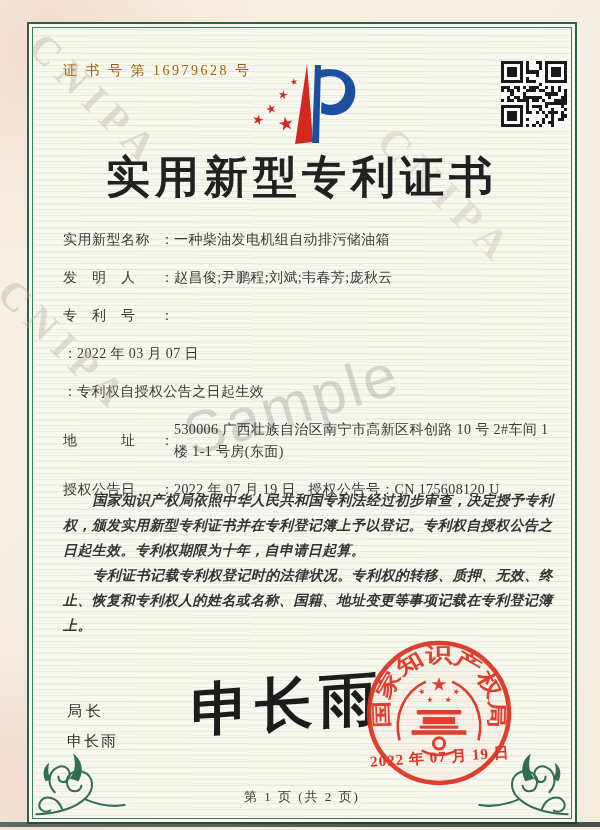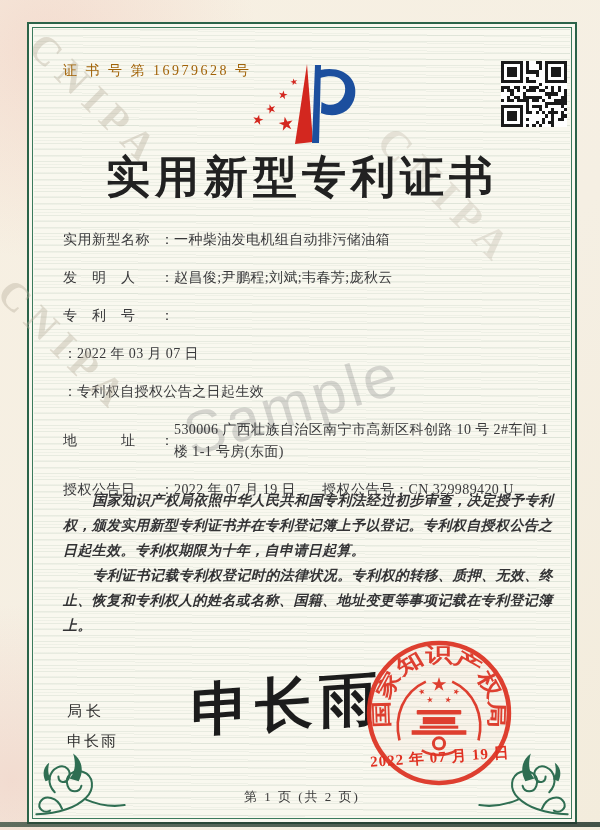--- a/index.html
+++ b/index.html
@@ -41,21 +41,21 @@
   .qr{position:absolute;left:472px;top:37px;width:66px;height:66px;z-index:2;background:#fff;}
   .title{position:absolute;left:0;right:0;top:124px;text-align:center;font-size:44px;font-weight:bold;
     letter-spacing:5px;color:#212121;z-index:2;}
   
   .fields{position:absolute;left:34px;top:205px;width:492px;z-index:2;font-size:14px;color:#39393b;}
   .frow{margin-bottom:16px;line-height:22px;display:flex;align-items:center;}
   .flabel{display:inline-block;width:97px;flex:none;letter-spacing:0.5px;}
   .fcolon{flex:none;}
   .fvalue{flex:1;letter-spacing:0.4px;}
   .grant .fvalue.gdate{flex:none;width:134px;}
-  .grant .flabel.g2{width:auto;margin-left:14px;}
+  .grant .flabel.g2{width:auto;}
   
   .paras{position:absolute;left:34px;top:464px;width:492px;z-index:2;font-weight:bold;}
   .paras p{margin:0;font-size:14px;font-style:italic;line-height:25px;text-indent:2.1em;
     letter-spacing:0.4px;color:#333335;}
   
   .sig-title{position:absolute;left:38px;top:672px;font-size:15px;letter-spacing:4px;color:#2e2e2e;z-index:2;margin-top:6px;}
   .sig-name{position:absolute;left:38px;top:708px;font-size:15px;letter-spacing:2px;color:#2e2e2e;z-index:2;}
   .autograph{position:absolute;left:162px;top:642px;font-size:58px;font-weight:700;color:#1c1c1c;
     transform:rotate(-4deg) skewX(-4deg);letter-spacing:6px;z-index:2;}
   
@@ -265,21 +265,21 @@
         <span class="flabel">地　　　址</span>
           <span class="fcolon">：</span>
           <span class="fvalue">530006 广西壮族自治区南宁市高新区科创路 10 号 2#车间 1 楼 1-1 号房(东面)</span>
       </div>
       <div class="frow grant">
         <span class="flabel">授权公告日</span>
           <span class="fcolon">：</span>
           <span class="fvalue gdate">2022 年 07 月 19 日</span>
         <span class="flabel g2">授权公告号</span>
           <span class="fcolon">：</span>
-          <span class="fvalue">CN 329989420 U</span>
+          <span class="fvalue">CN 175608120 U</span>
       </div>
     </div>
 
     <div class="paras">
       <p>国家知识产权局依照中华人民共和国专利法经过初步审查，决定授予专利权，颁发实用新型专利证书并在专利登记簿上予以登记。专利权自授权公告之日起生效。专利权期限为十年，自申请日起算。</p>
       <p>专利证书记载专利权登记时的法律状况。专利权的转移、质押、无效、终止、恢复和专利权人的姓名或名称、国籍、地址变更等事项记载在专利登记簿上。</p>
     </div>
 
     <div class="sig-title">局长</div>
     <div class="sig-name">申长雨</div>

